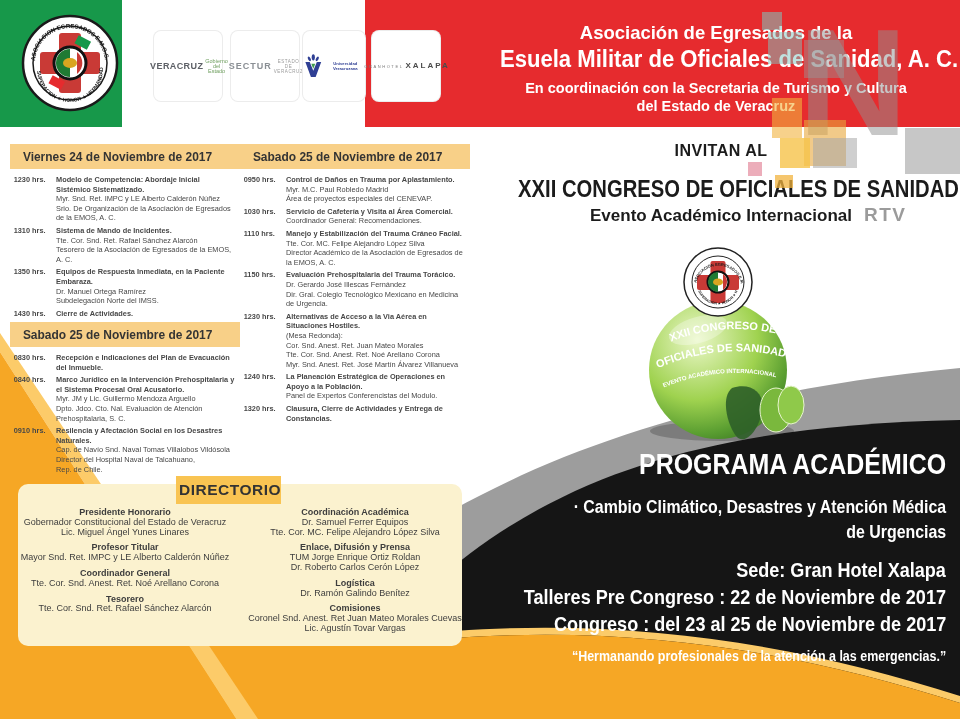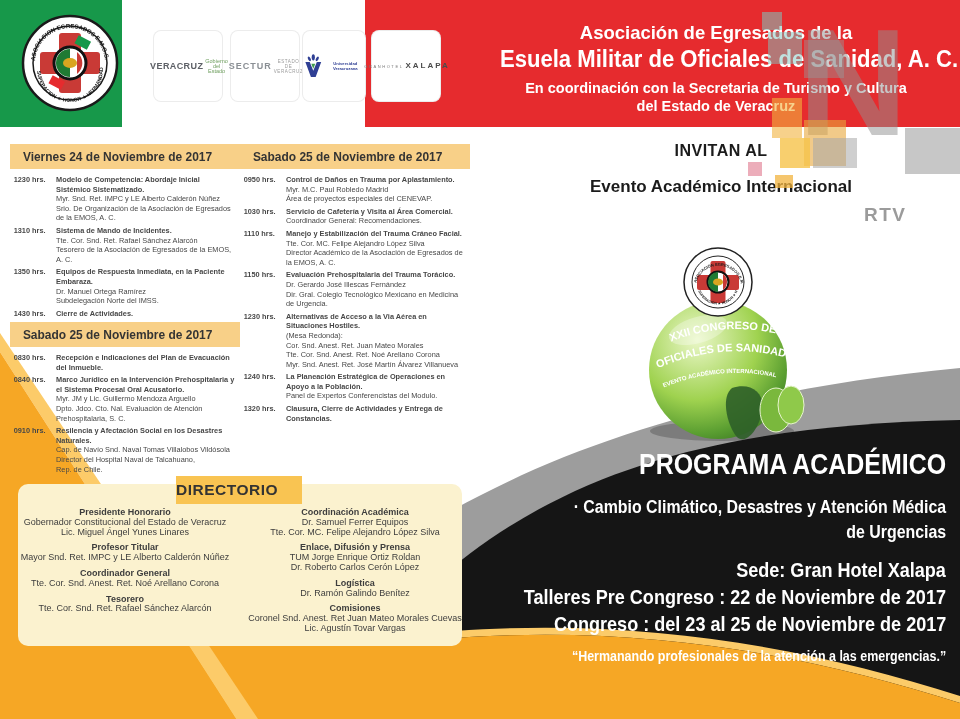--- a/index.html
+++ b/index.html
@@ -36,22 +36,22 @@
   .time{width:46px;flex:none;font-weight:bold;}
   .ebody{flex:1;padding-right:4px;}
   .etitle{font-weight:bold;}
   
   .dir-panel{position:absolute;left:18px;top:484px;width:444px;height:162px;background:#fbf2cf;
              border-radius:10px;display:flex;padding-top:24px;box-sizing:border-box;z-index:2;
              overflow:hidden;gap:16px;}
   .dir-col{width:50%;text-align:center;font-size:9px;line-height:9.8px;color:#3d3d3d;}
   .dir-item{margin-bottom:6px;}
   .dir-title{font-weight:bold;}
-  .dir-band{position:absolute;left:176px;top:476px;width:126px;height:28px;background:#f9c452;
-            font-weight:bold;font-size:15.5px;color:#333;text-align:left;line-height:28px;
+  .dir-band{position:absolute;left:176px;top:476px;width:105px;height:28px;background:#f9c452;
+            font-weight:bold;font-size:15.5px;color:#333;text-align:right;line-height:28px;
             letter-spacing:.5px;z-index:3;}
   
   .program{position:absolute;right:14px;top:448px;width:520px;text-align:right;color:#fff;z-index:3;}
   .program .squeeze{transform:scaleX(.86);transform-origin:100% 50%;}
   .prog-title{font-size:29px;font-weight:bold;line-height:33px;margin-bottom:13px;text-align:right;}
   .prog-topic{font-size:18.5px;font-weight:bold;line-height:25px;}
   .prog-dates{margin-top:12px;font-size:21px;font-weight:bold;line-height:27px;}
   .prog-quote{margin-top:11px;font-size:14.5px;font-weight:bold;line-height:17px;}
   
   .wm{position:absolute;z-index:4;pointer-events:none;}
@@ -158,20 +158,21 @@
   <div class="sq" style="left:772px;top:98px;width:30px;height:40px;background:#f2b33d;opacity:.6;"></div>
   <div class="sq" style="left:804px;top:120px;width:42px;height:46px;background:#e8a63a;opacity:.6;"></div>
   <div class="sq" style="left:780px;top:138px;width:30px;height:30px;background:#f6c34a;opacity:.8;"></div>
   <div class="sq" style="left:813px;top:138px;width:44px;height:30px;background:#a8a8a8;opacity:.55;"></div>
   <div class="sq" style="left:748px;top:162px;width:14px;height:14px;background:#e591a3;opacity:.75;"></div>
   <div class="sq" style="left:775px;top:175px;width:18px;height:13px;background:#f2b33d;opacity:.75;"></div>
   <div class="sq" style="left:905px;top:128px;width:55px;height:46px;background:#8f8f8f;opacity:.5;"></div>
 
   <div class="invite">
     <div class="invite-kicker">INVITAN AL</div>
+    <div class="invite-title"><span class="squeeze">XXII CONGRESO DE OFICIALES DE SANIDAD</span></div>
     <div class="invite-sub">Evento Académico Internacional</div>
   </div>
 
   <svg class="wm" style="left:636px;top:240px;z-index:2;" width="180" height="200" viewBox="0 0 180 200">
     <defs>
       <radialGradient id="globeG" cx="35%" cy="28%" r="80%">
         <stop offset="0%" stop-color="#eaf7c8"></stop>
         <stop offset="55%" stop-color="#9fd24f"></stop>
         <stop offset="85%" stop-color="#5a9e31"></stop>
         <stop offset="100%" stop-color="#3f7d24"></stop>

